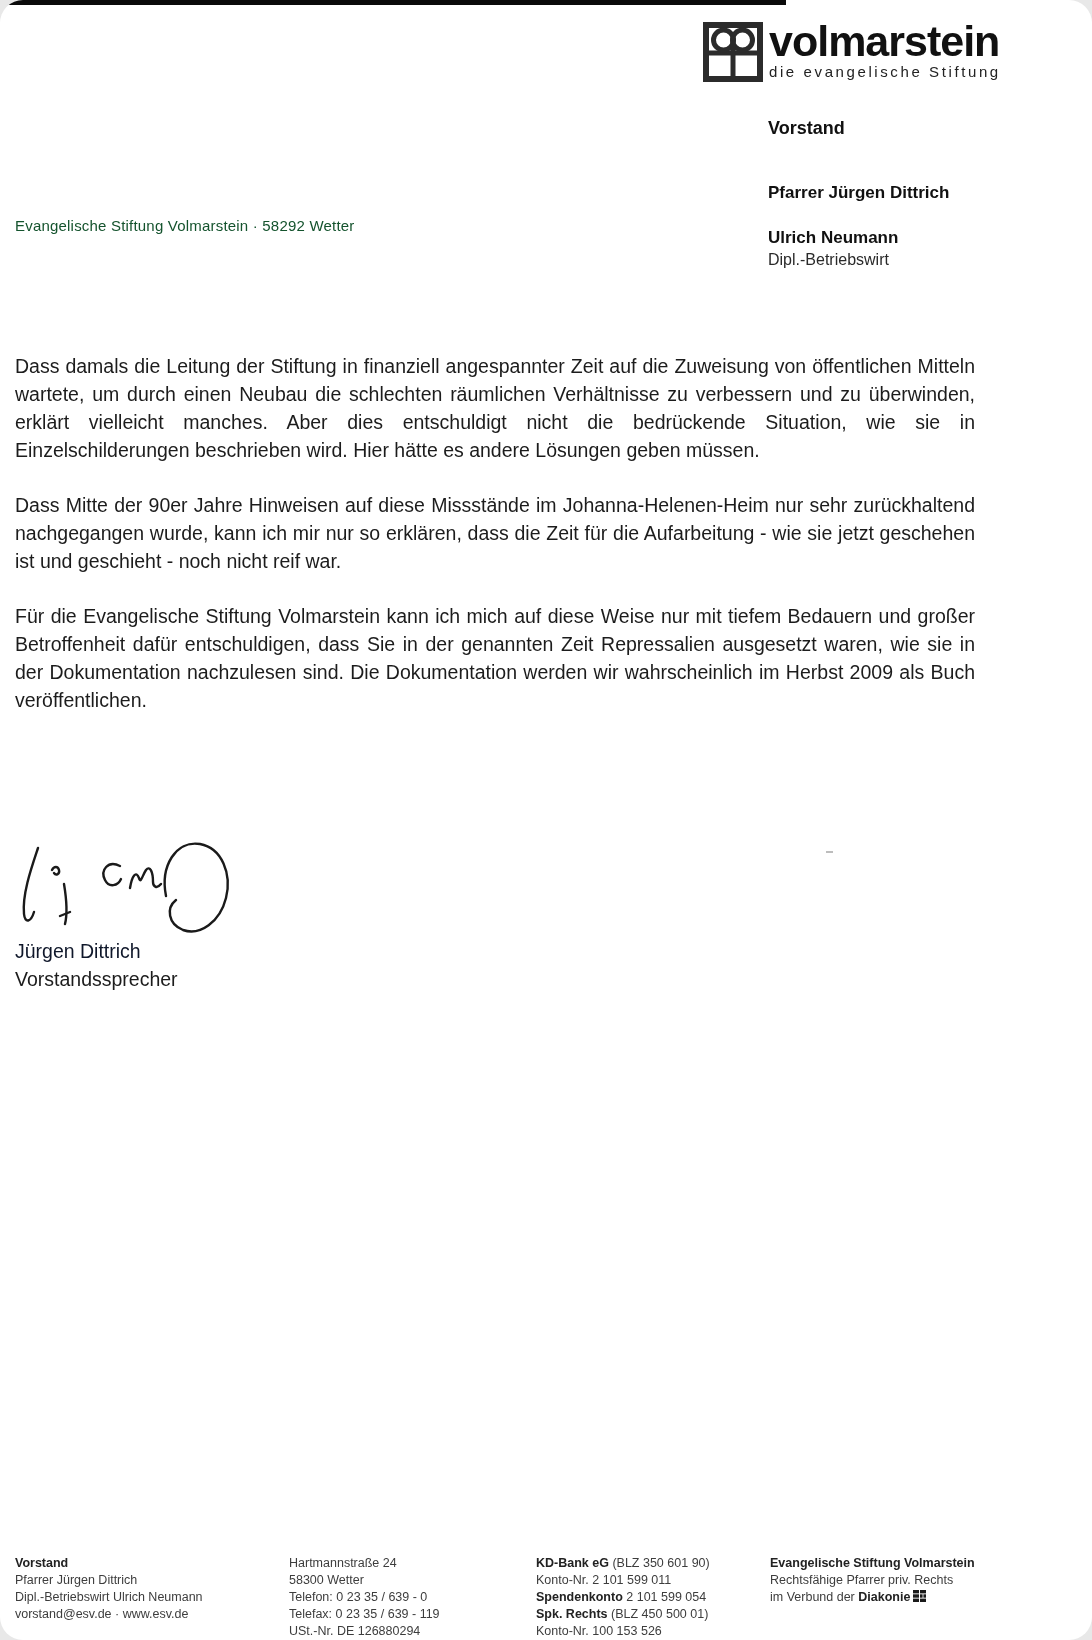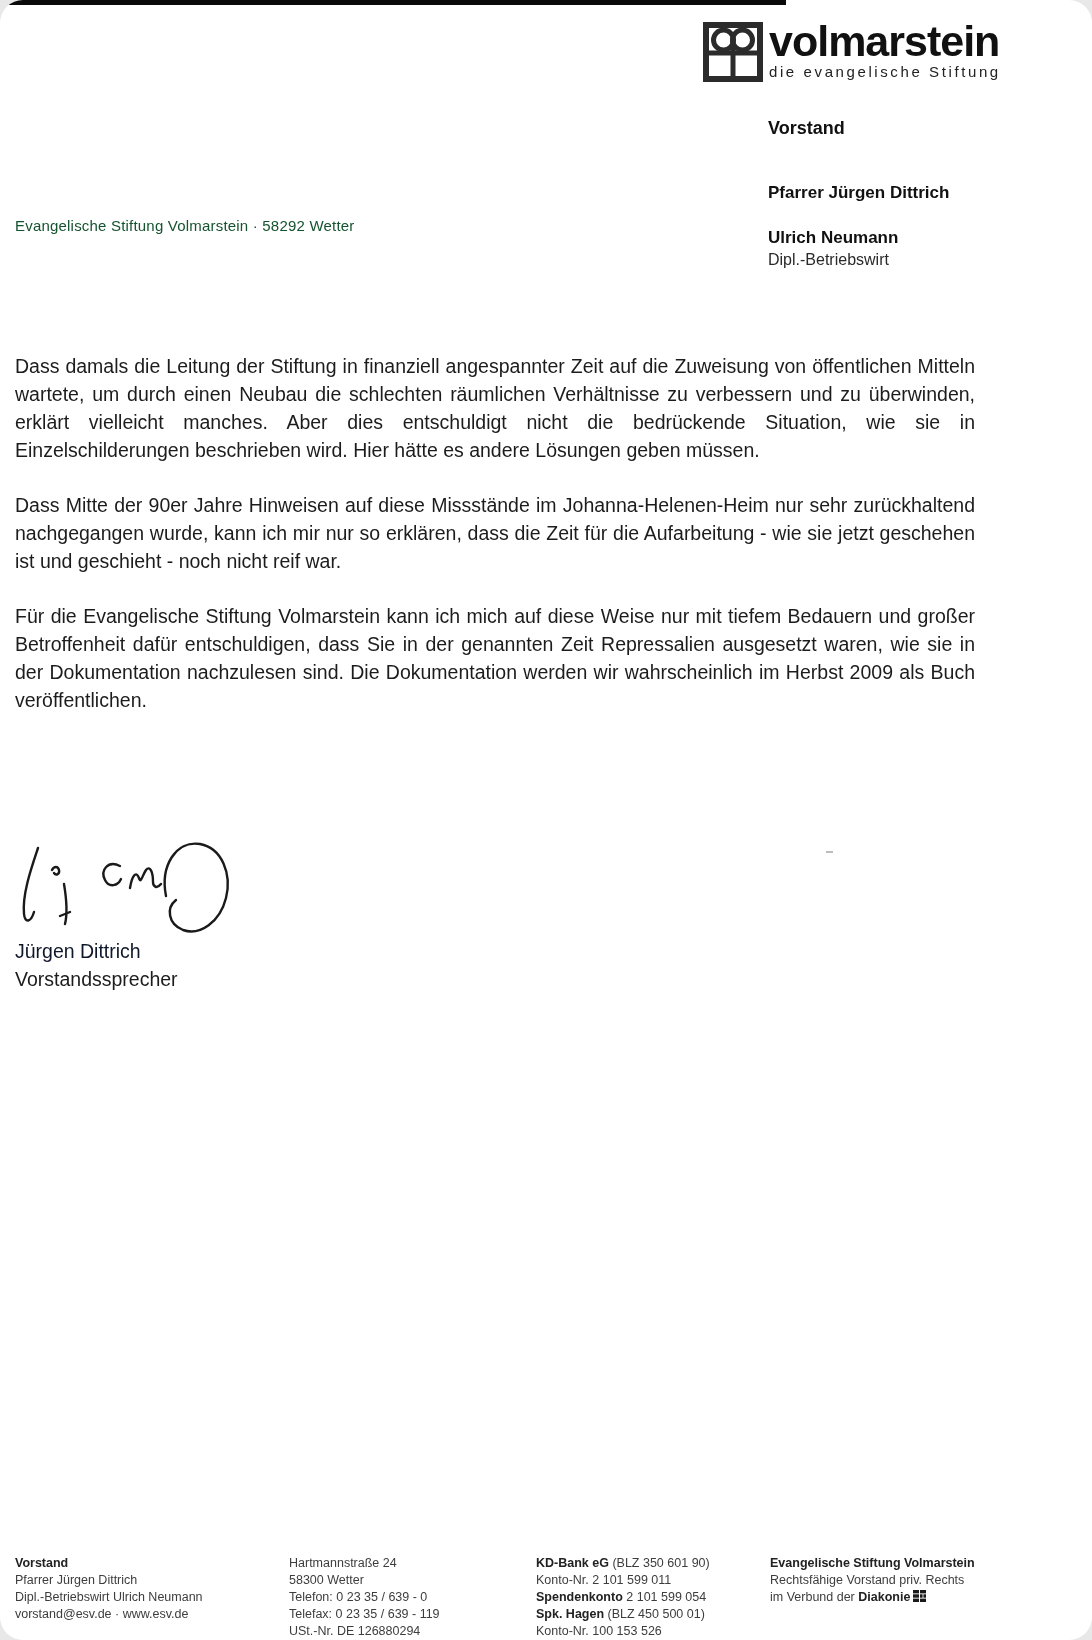--- a/index.html
+++ b/index.html
@@ -125,27 +125,27 @@
     <div>58300 Wetter</div>
     <div>Telefon: 0 23 35 / 639 - 0</div>
     <div>Telefax:  0 23 35 / 639 - 119</div>
     <div>USt.-Nr. DE 126880294</div>
   </div>
 
   <div class="footer-col col-3">
     <div><span class="b">KD-Bank eG</span><span> (BLZ 350 601 90)</span></div>
     <div>Konto-Nr. 2 101 599 011</div>
     <div><span class="b">Spendenkonto</span><span> 2 101 599 054</span></div>
-    <div><span class="b">Spk. Hagen</span><span> (BLZ 450 500 01)</span></div>
+    <div><span class="b">Spk. Rechts</span><span> (BLZ 450 500 01)</span></div>
     <div>Konto-Nr. 100 153 526</div>
   </div>
 
   <div class="footer-col col-4">
     <div class="b">Evangelische Stiftung Volmarstein</div>
-    <div>Rechtsfähige Vorstand priv. Rechts</div>
+    <div>Rechtsfähige Pfarrer priv. Rechts</div>
     <div><span>im Verbund der </span><span class="b">Diakonie</span><svg class="diakonie-icon" viewBox="0 0 13 12" aria-hidden="true">
           <rect x="0" y="0" width="6" height="3.4" fill="#1a1a1a"></rect>
           <rect x="7" y="0" width="6" height="3.4" fill="#1a1a1a"></rect>
           <rect x="0" y="4.3" width="6" height="3.4" fill="#1a1a1a"></rect>
           <rect x="7" y="4.3" width="2.6" height="3.4" fill="#1a1a1a"></rect>
           <rect x="10.4" y="4.3" width="2.6" height="3.4" fill="#1a1a1a"></rect>
           <rect x="0" y="8.6" width="6" height="3.4" fill="#1a1a1a"></rect>
           <rect x="7" y="8.6" width="6" height="3.4" fill="#1a1a1a"></rect>
         </svg></div>
   </div>

